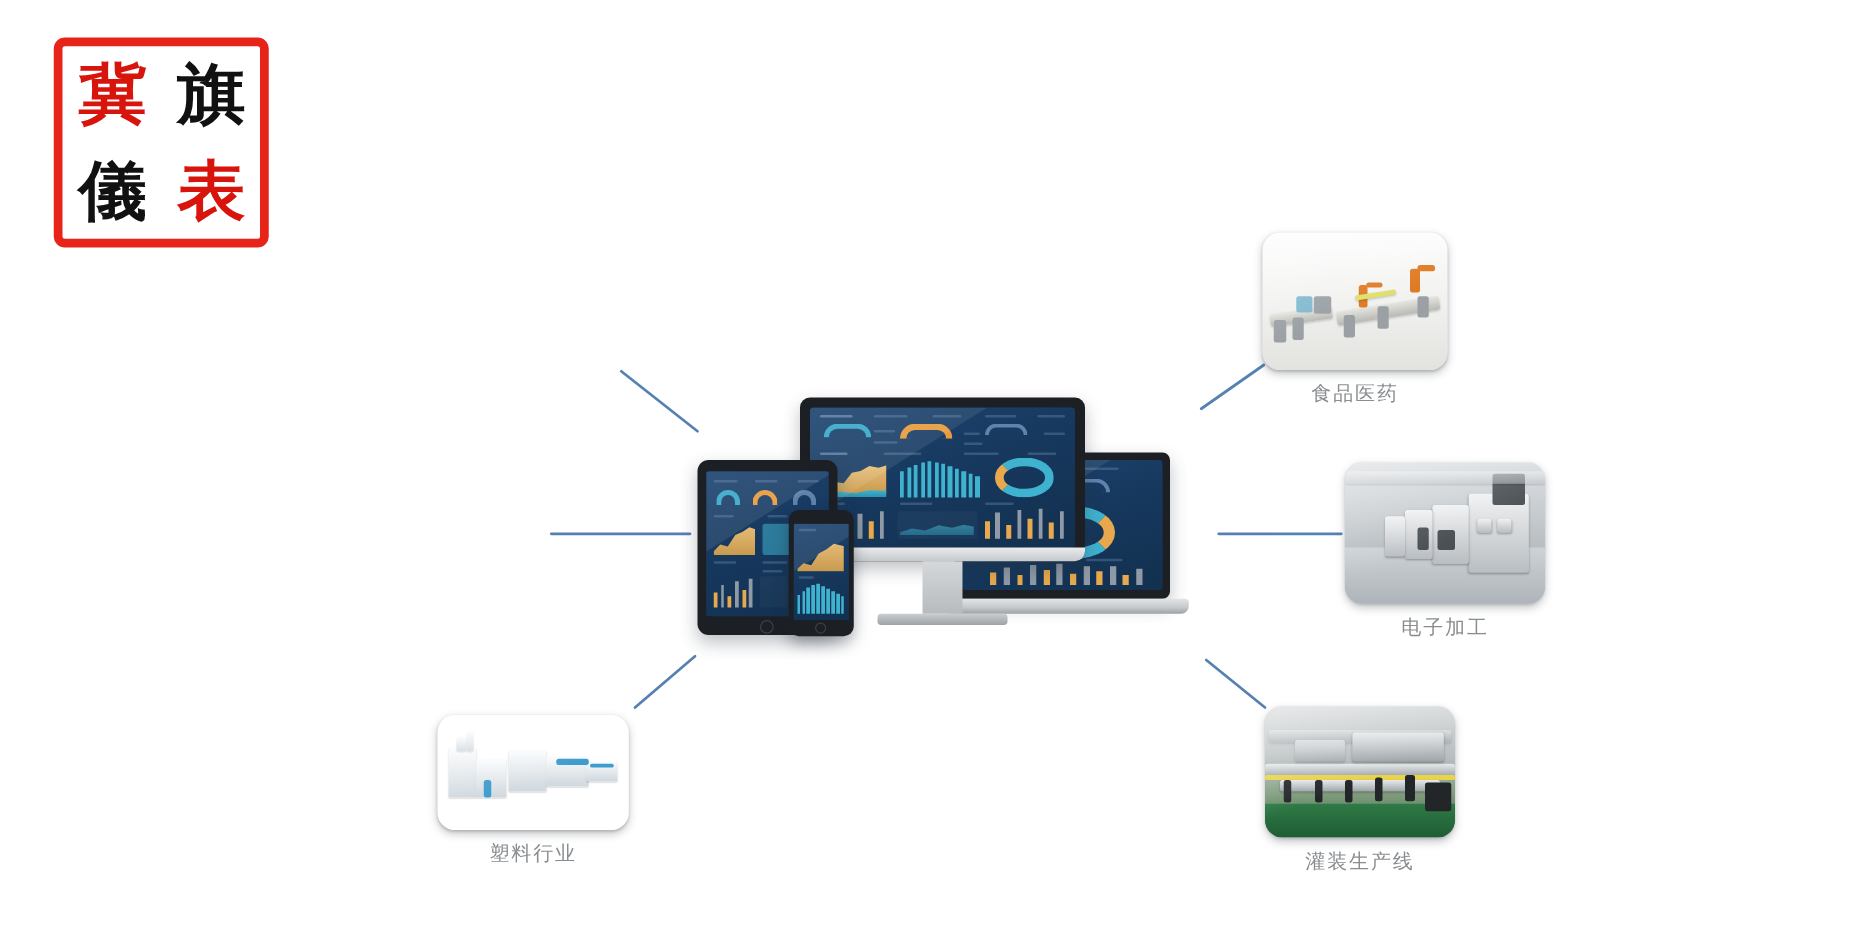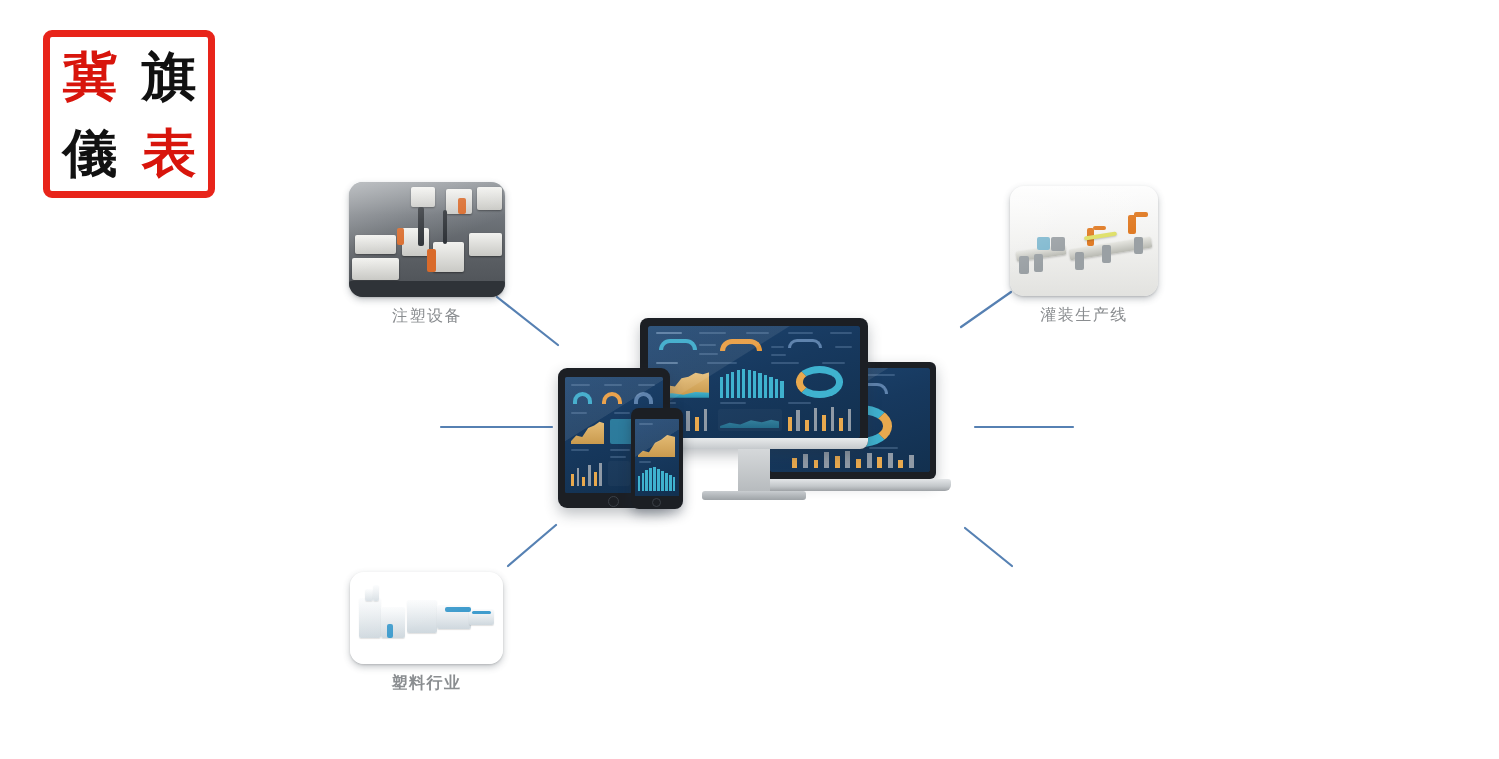--- a/index.html
+++ b/index.html
@@ -145,44 +145,23 @@
     <g stroke="#3f6fa8" stroke-width="2.2" stroke-linecap="round" fill="none" opacity="0.88">
       <line x1="497" y1="297" x2="558" y2="345"></line>
       <line x1="441" y1="427" x2="552" y2="427"></line>
       <line x1="508" y1="566" x2="556" y2="525"></line>
       <line x1="961" y1="327" x2="1011" y2="292"></line>
       <line x1="975" y1="427" x2="1073" y2="427"></line>
       <line x1="965" y1="528" x2="1012" y2="566"></line>
     </g>
   </svg>
 
-  <div class="node" style="left:349px; top:182px;">
-    <div class="thumb" style="width:156px;height:115px;">
-      <div class="scene sc-inject">
-        <div class="m" style="left:4%;  top:46%; width:26%; height:17%;"></div>
-        <div class="m" style="left:2%;  top:66%; width:30%; height:19%;"></div>
-        <div class="m" style="left:34%; top:40%; width:17%; height:24%;"></div>
-        <div class="m" style="left:54%; top:52%; width:20%; height:26%;"></div>
-        <div class="m" style="left:77%; top:44%; width:21%; height:20%;"></div>
-        <div class="m" style="left:62%; top:6%;  width:17%; height:22%;"></div>
-        <div class="m" style="left:82%; top:4%;  width:16%; height:20%;"></div>
-        <div class="m" style="left:40%; top:4%;  width:15%; height:18%;"></div>
-        <div class="o" style="left:50%; top:58%; width:6%;  height:20%;"></div>
-        <div class="o" style="left:70%; top:14%; width:5%;  height:14%;"></div>
-        <div class="o" style="left:31%; top:40%; width:4%;  height:15%;"></div>
-        <div class="d" style="left:44%; top:22%; width:4%;  height:34%;"></div>
-        <div class="d" style="left:60%; top:24%; width:3%;  height:30%;"></div>
-        <div class="d" style="left:0%;  top:86%; width:100%;height:14%;"></div>
-      </div>
-    </div>
-    <div class="caption">注塑设备</div>
-  </div>
-
-
-  <div class="node" style="left:350px; top:572px;font-weight:bold;">
+
+
+  <div class="node" style="left:350px; top:572px;">
     <div class="thumb" style="width:153px;height:92px;">
       <div class="scene sc-plas">
         <div class="mm" style="left:6%;  top:28%; width:14%; height:44%;"></div>
         <div class="mm" style="left:20%; top:38%; width:16%; height:34%;"></div>
         <div class="mm" style="left:37%; top:30%; width:20%; height:36%;"></div>
         <div class="mm" style="left:57%; top:36%; width:22%; height:26%;"></div>
         <div class="mm" style="left:78%; top:40%; width:16%; height:18%;"></div>
         <div class="bl" style="left:24%; top:56%; width:4%;  height:16%;"></div>
         <div class="bl" style="left:62%; top:38%; width:17%; height:5%;"></div>
         <div class="bl" style="left:80%; top:42%; width:12%; height:4%;"></div>
@@ -205,24 +184,62 @@
         <div class="gy" style="left:84%; top:46%; width:6%;  height:16%;"></div>
         <div class="tl" style="left:18%; top:46%; width:9%;  height:12%;"></div>
         <div class="gy" style="left:28%; top:46%; width:9%;  height:13%;"></div>
         <div class="rb" style="left:52%; top:38%; width:5%;  height:17%;"></div>
         <div class="rb" style="left:56%; top:36%; width:9%;  height:4%;"></div>
         <div class="rb" style="left:80%; top:26%; width:5%;  height:18%;"></div>
         <div class="rb" style="left:84%; top:24%; width:9%;  height:4%;"></div>
         <div class="belt" style="left:50%; top:44%; width:22%; height:4%; transform:rotate(-9deg); background:#dfe06a;"></div>
       </div>
     </div>
+    <div class="caption">食品医药</div>
+  </div>
+
+  <div class="node" style="left:1076px; top:370px;">
+    <div class="thumb" style="width:160px;height:113px;">
+      <div class="scene sc-elec">
+        <div class="flr"></div>
+        <div class="mach" style="left:62%; top:22%; width:30%; height:56%;"></div>
+        <div class="mach" style="left:44%; top:30%; width:18%; height:42%;"></div>
+        <div class="mach" style="left:30%; top:34%; width:14%; height:34%;"></div>
+        <div class="mach" style="left:20%; top:38%; width:10%; height:28%;"></div>
+        <div class="drk" style="left:74%; top:8%;  width:16%; height:22%;"></div>
+        <div class="drk" style="left:46%; top:48%; width:9%;  height:14%;"></div>
+        <div class="mach" style="left:66%; top:40%; width:7%;  height:10%;"></div>
+        <div class="mach" style="left:76%; top:40%; width:7%;  height:10%;"></div>
+        <div class="drk" style="left:36%; top:46%; width:6%;  height:16%;"></div>
+        <div class="mach" style="left:0%;  top:6%;  width:100%; height:9%; opacity:.55;"></div>
+      </div>
+    </div>
+    <div class="caption">电子加工</div>
+  </div>
+
+  <div class="node" style="left:1012px; top:565px;">
+    <div class="thumb" style="width:152px;height:105px;">
+      <div class="scene sc-fill">
+        <div class="grn"></div>
+        <div class="st" style="left:2%;  top:18%; width:96%; height:10%; opacity:.6;"></div>
+        <div class="st" style="left:0%;  top:44%; width:100%; height:9%;"></div>
+        <div class="yl" style="left:0%;  top:52%; width:100%; height:4%;"></div>
+        <div class="st" style="left:8%;  top:56%; width:84%; height:9%;"></div>
+        <div class="bk" style="left:10%; top:56%; width:4%;  height:17%;"></div>
+        <div class="bk" style="left:26%; top:56%; width:4%;  height:17%;"></div>
+        <div class="bk" style="left:42%; top:56%; width:4%;  height:17%;"></div>
+        <div class="bk" style="left:58%; top:54%; width:4%;  height:18%;"></div>
+        <div class="bk" style="left:74%; top:52%; width:5%;  height:20%;"></div>
+        <div class="bk" style="left:84%; top:58%; width:14%; height:22%;"></div>
+        <div class="st" style="left:46%; top:20%; width:48%; height:22%;"></div>
+        <div class="st" style="left:16%; top:26%; width:26%; height:16%; opacity:.75;"></div>
+      </div>
+    </div>
     <div class="caption">灌装生产线</div>
   </div>
-
-
 
   <div id="devices">
 
     <div class="dev" style="left:212px; top:62px; width:185px; height:130px;">
       <div class="bezel" style="position:absolute; left:0; top:0; width:172px; height:117px; border-radius:6px;"></div>
       <div class="screen" style="left:6px; top:6px; width:160px; height:104px; border-radius:3px;">
         <div class="dash">
           <div class="tick" style="left:6%;  top:6%;  width:18%;"></div>
           <div class="tick d" style="left:58%; top:6%; width:20%;"></div>
           <div class="gauge g-cy" style="left:10%; top:14%; width:26%; height:13%; border-width:4px;"></div>

